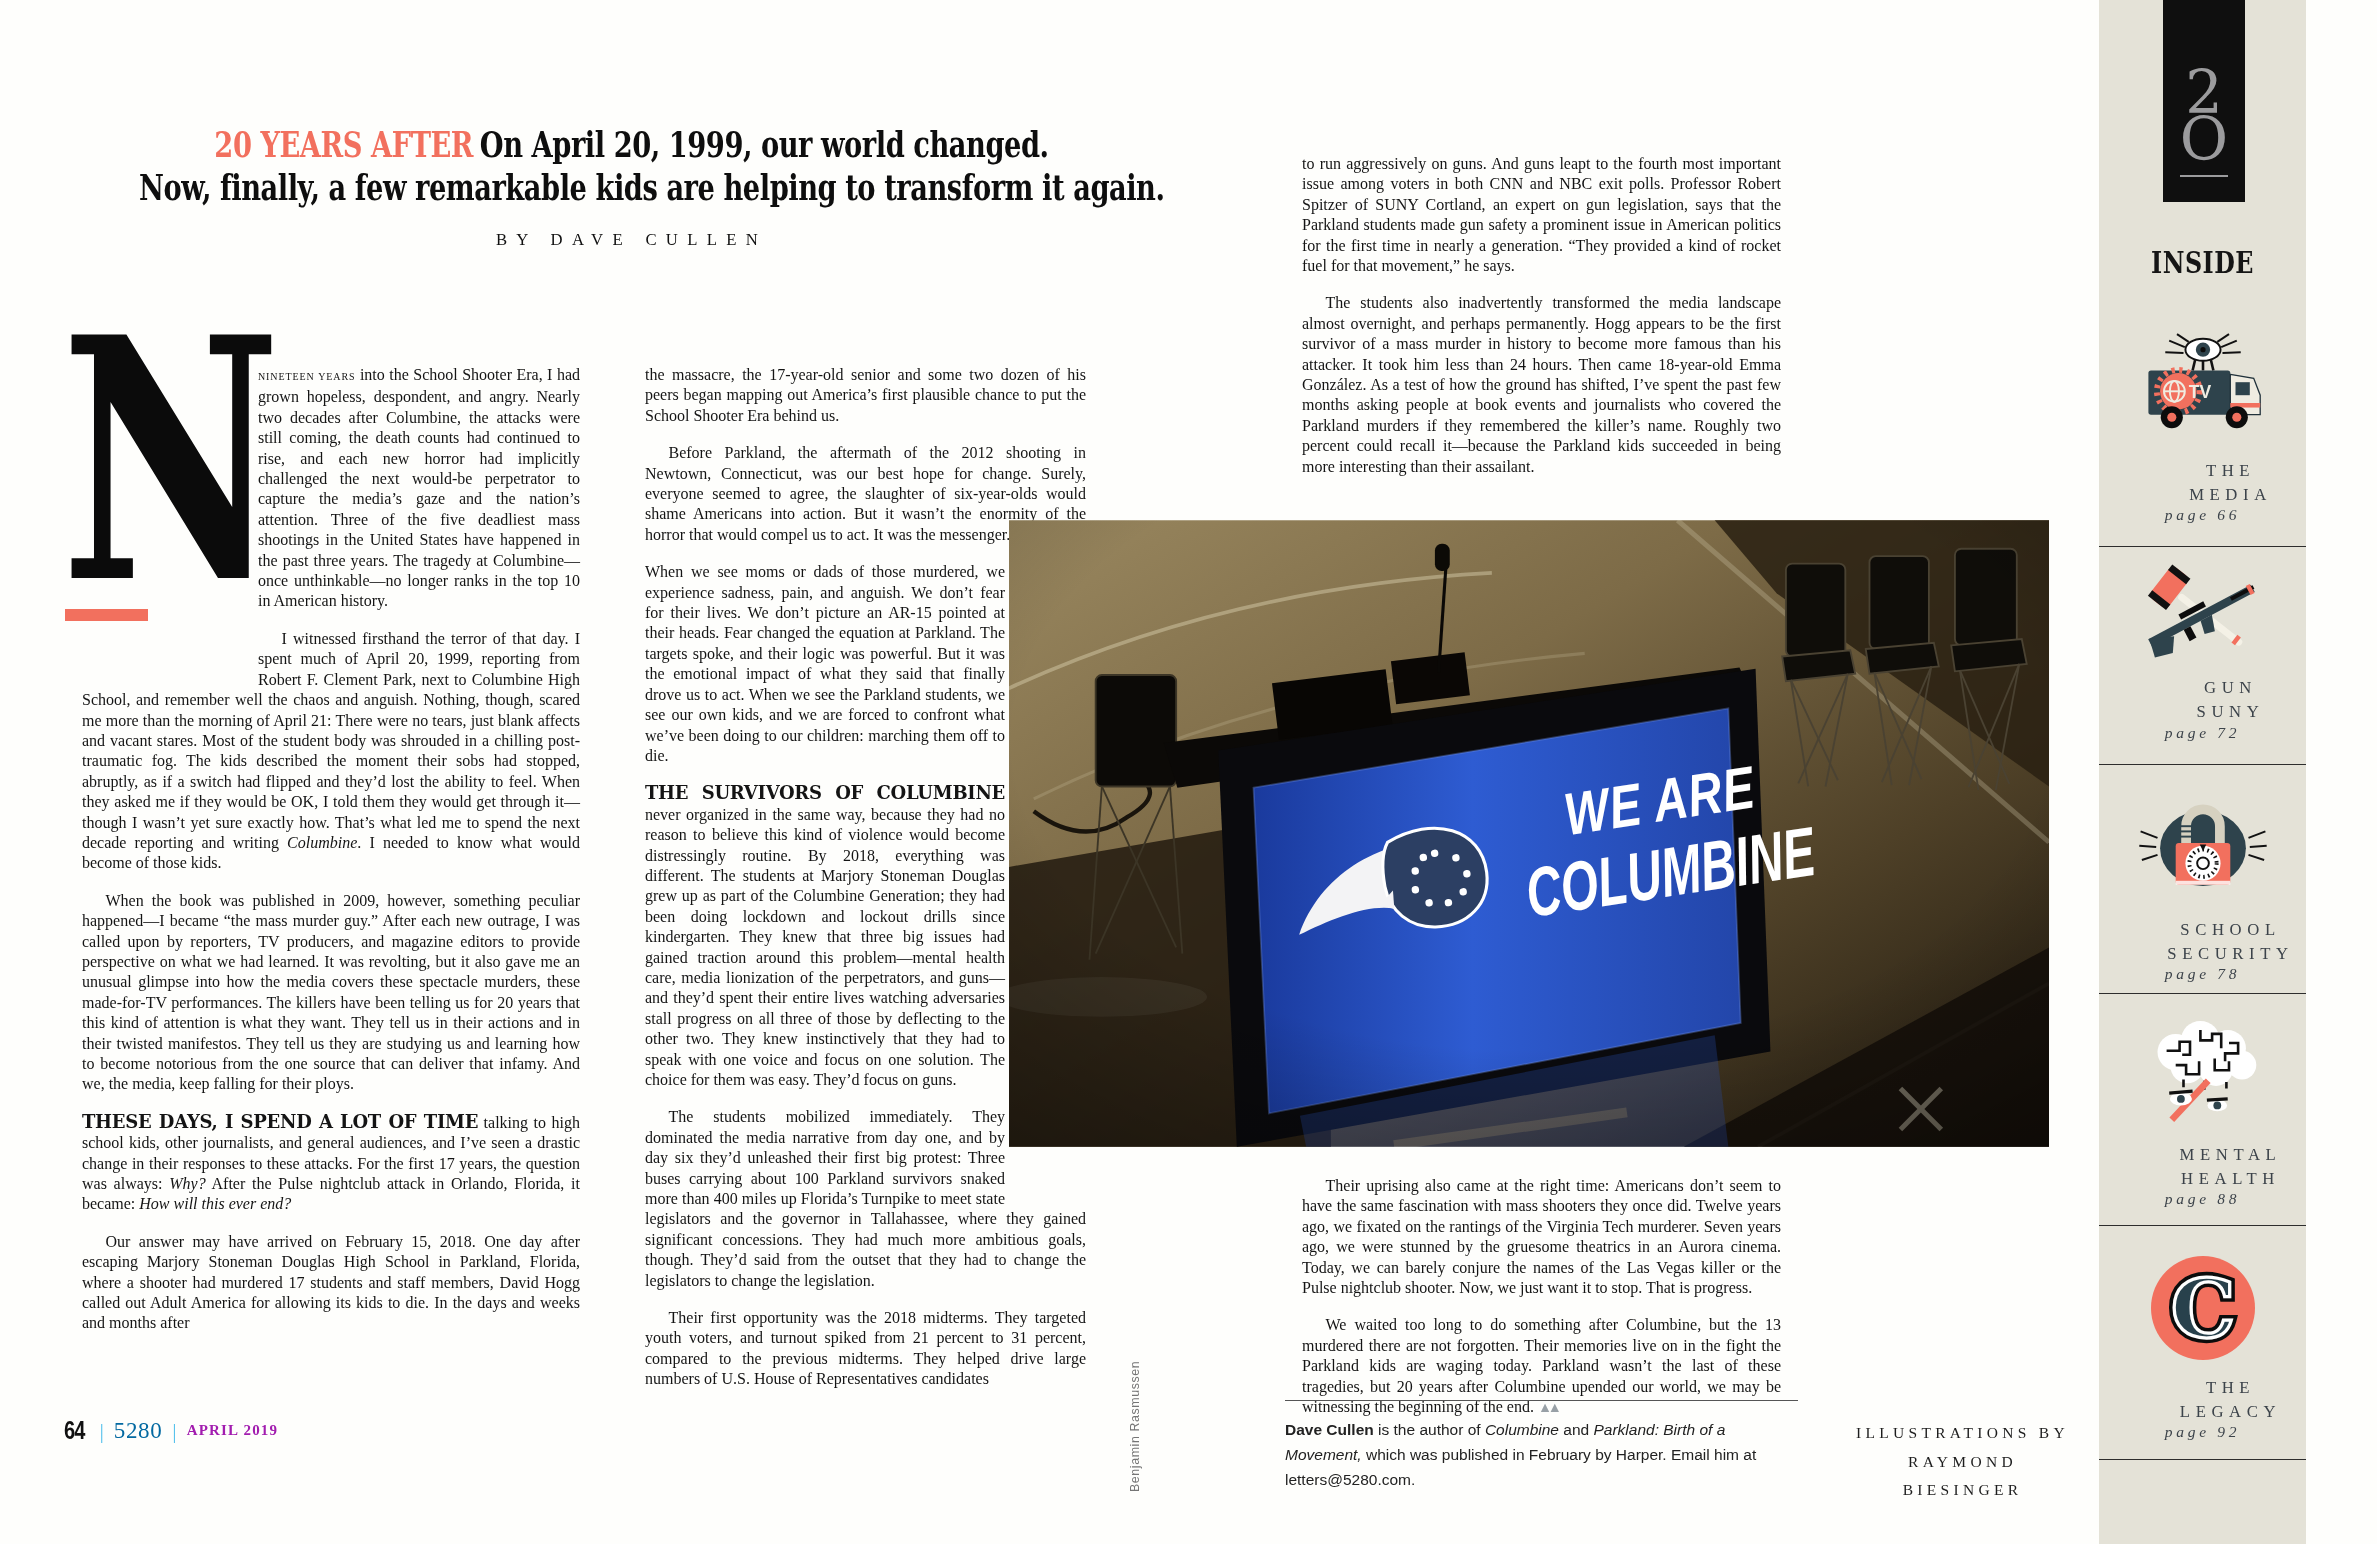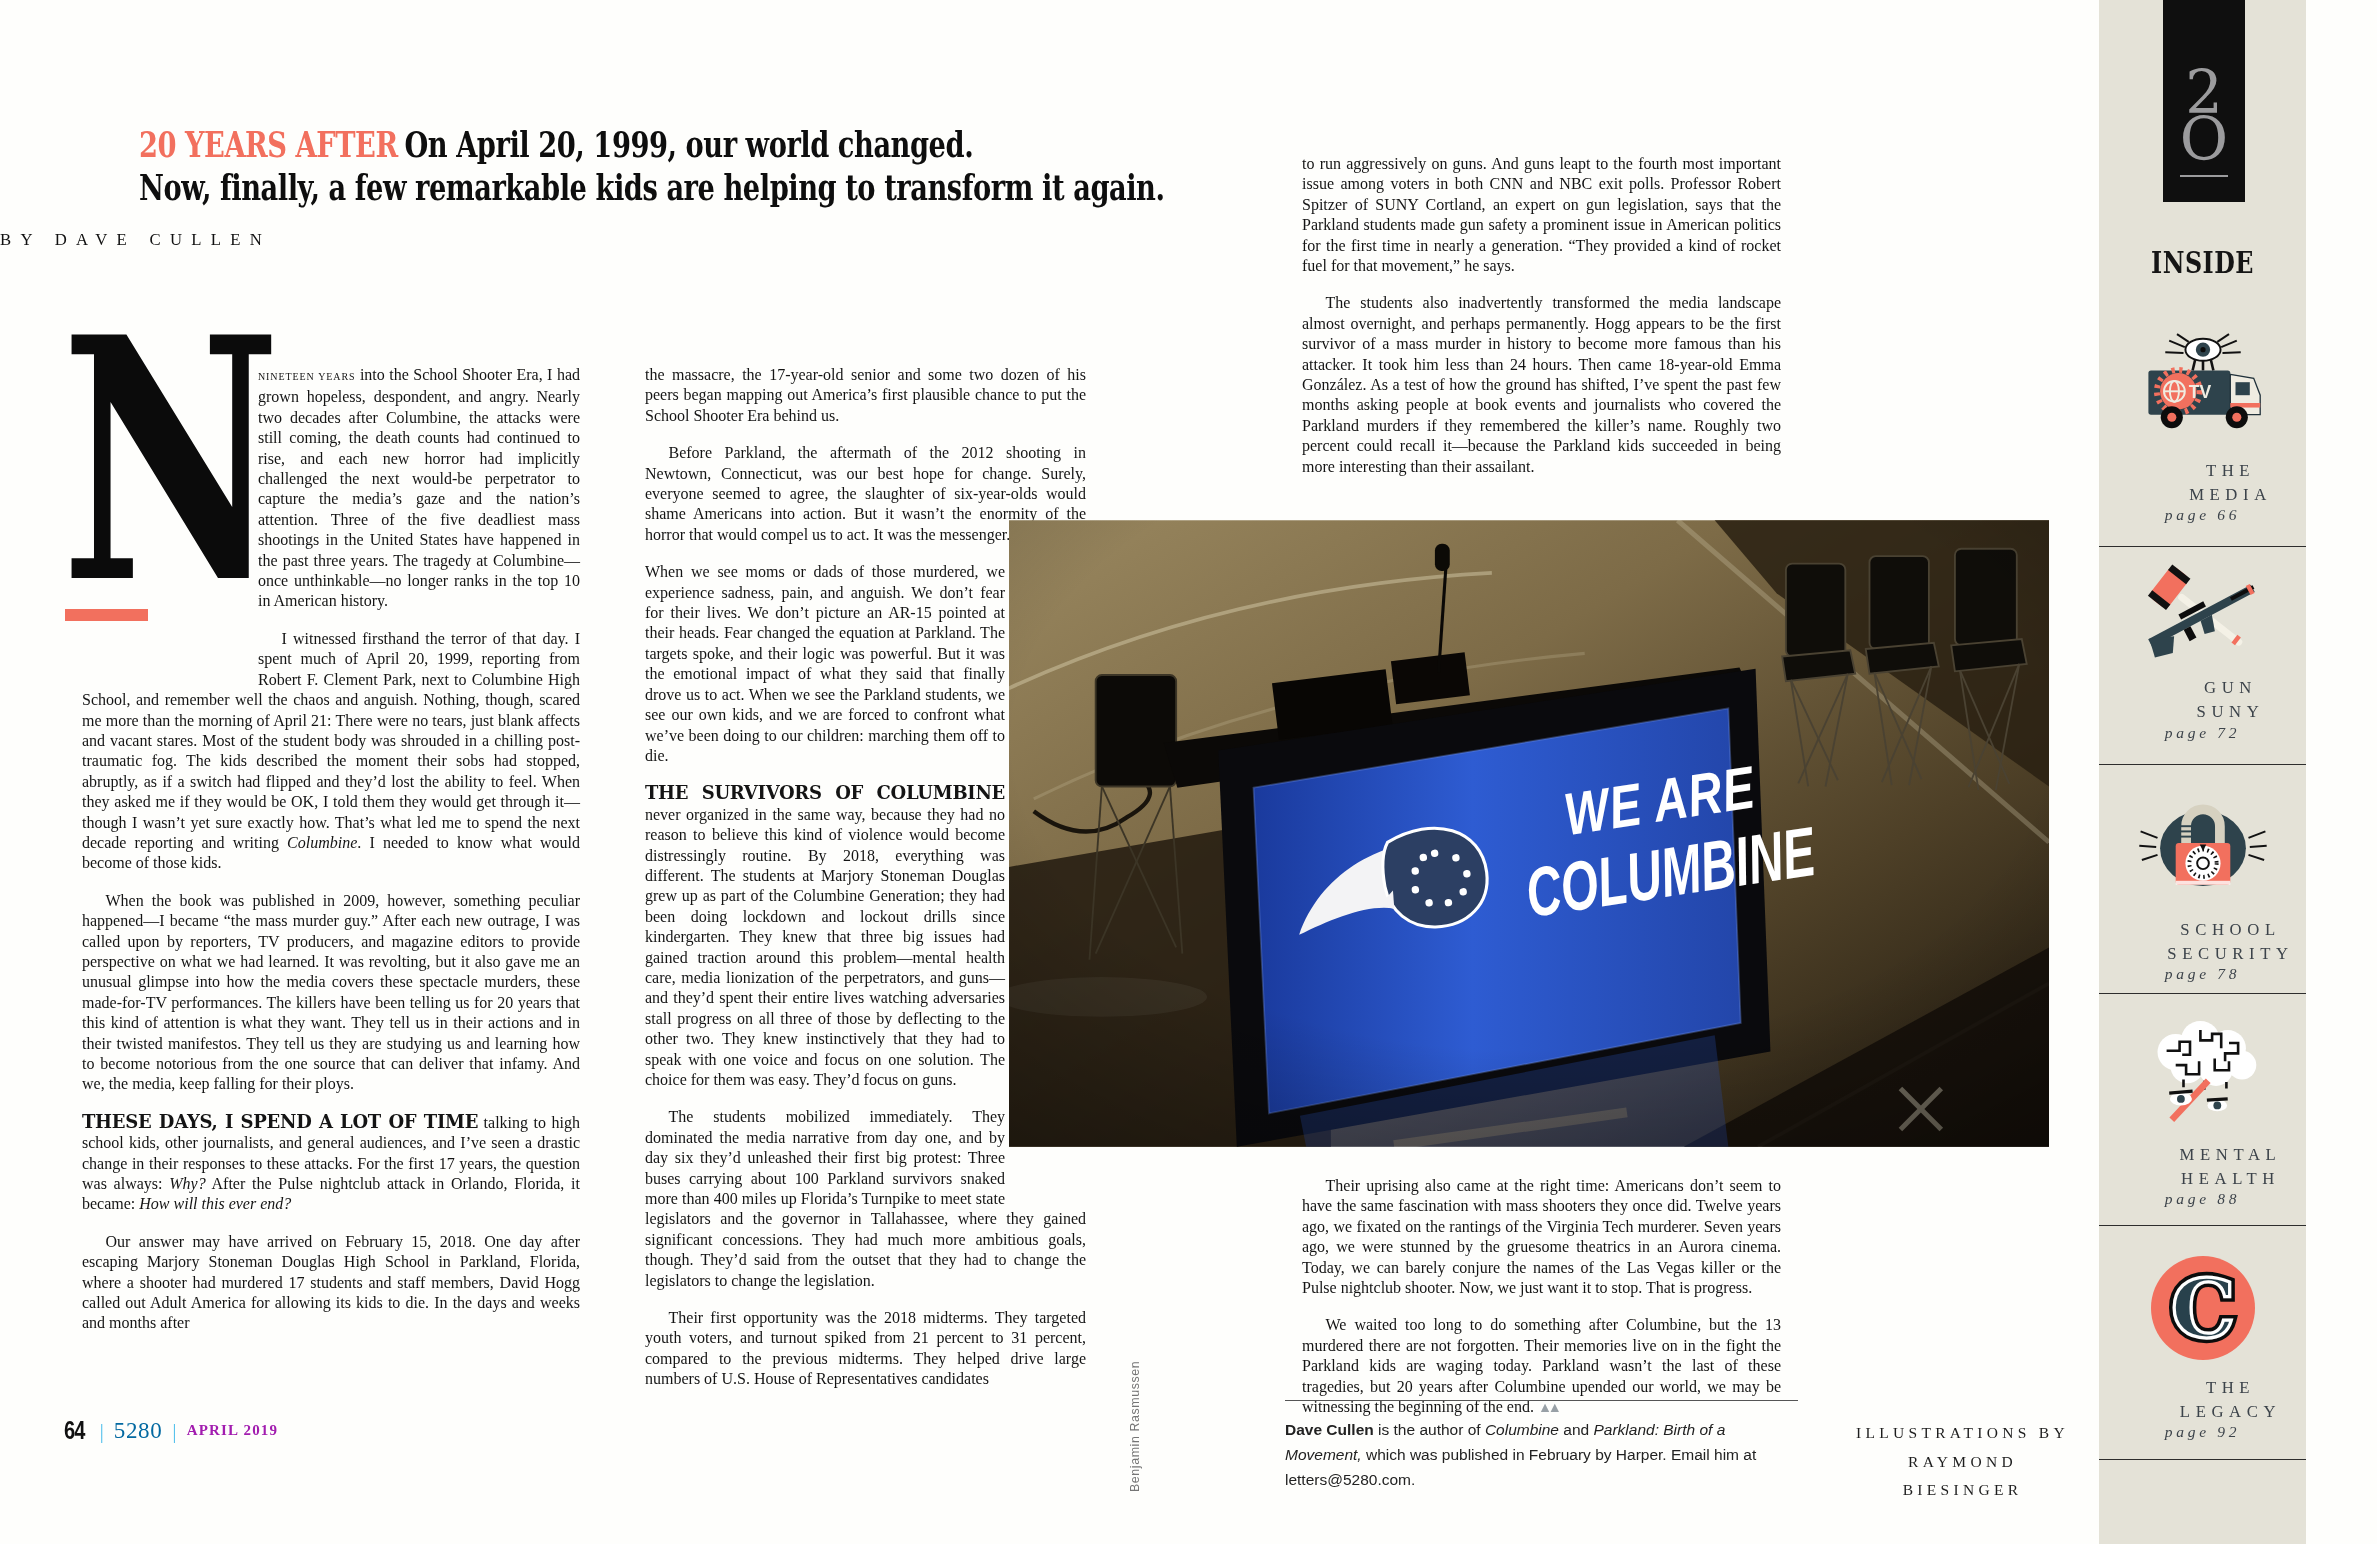--- a/index.html
+++ b/index.html
@@ -1,20 +1,20 @@
 <!DOCTYPE html>
 <html style="font-size:10px"><head>
 <meta charset="utf-8">
 <style>
   html,body{margin:0;padding:0;background:#ffffff;}
   .page{position:relative;width:2377px;height:1544px;background:#fefefc;overflow:hidden;
         font-family:"Liberation Serif",serif;color:#161616;}
 
   
-  .headline-block{position:absolute;left:0;top:123px;width:1263px;}
+  .headline-block{position:absolute;left:0;top:123px;width:1263px;text-align:center;}
   .headline-line{font-family:"DejaVu Serif",serif;font-weight:700;font-size:35px;line-height:43px;
                  letter-spacing:-0.6px;transform:scaleX(.78);transform-origin:50% 50%;white-space:nowrap;color:#0e0e0e;}
   .kicker{color:#f2705e;padding-right:8.7px;}
   .byline{margin-top:21px;font-size:16.7px;letter-spacing:9.3px;color:#111;}
 
   
   .col{position:absolute;text-align:justify;font-size:16px;line-height:20.4px;color:#141414;}
   .col p{margin:17px;}
   .p-ind{text-indent:23.5px;}
   .p-gap{margin-top:16.7px !important;}

